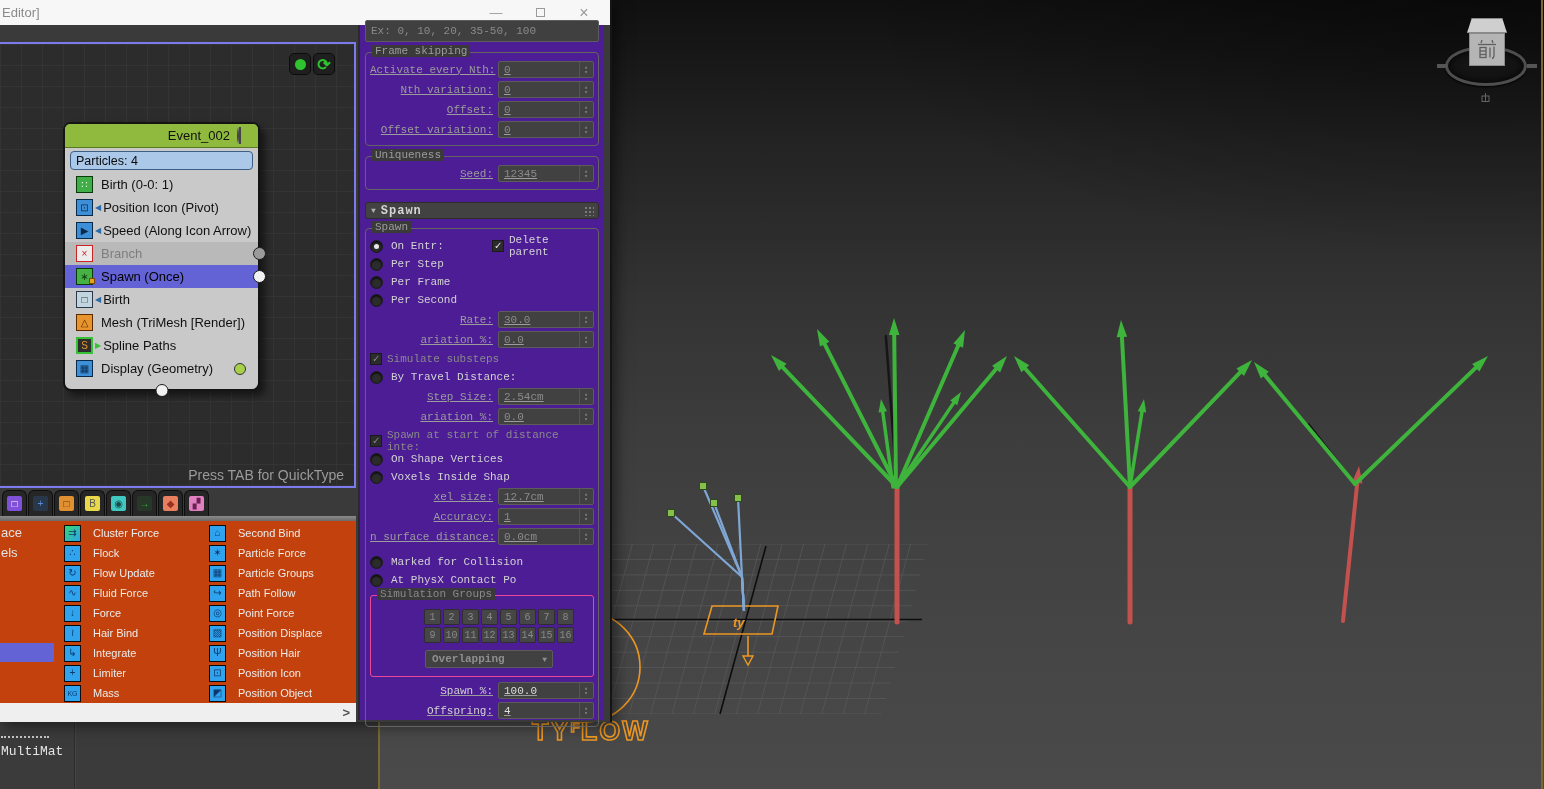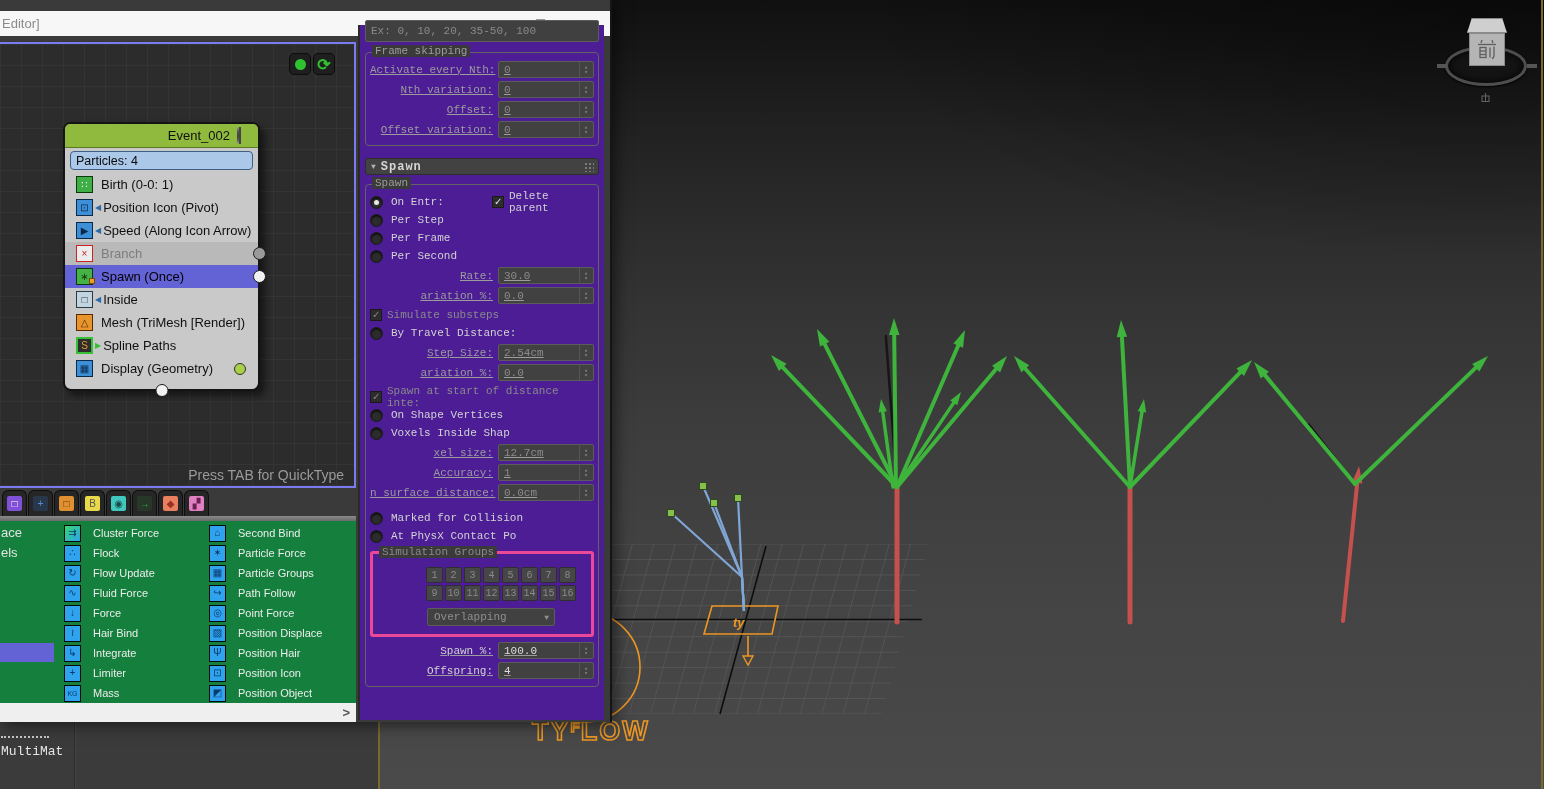--- a/index.html
+++ b/index.html
@@ -33,21 +33,21 @@
 
   
   .max-bottom{position:absolute;left:0;top:722px;width:378px;height:67px;background:#3b3b3b;}
   .max-bottom .divider{position:absolute;left:74px;top:0;width:2px;height:67px;background:#2c2c2c;border-right:1px solid #454545;}
   .max-bottom .dotted{position:absolute;left:1px;top:14px;width:48px;border-top:2px dotted #c8c8c8;}
   .max-bottom .multimat{position:absolute;left:1px;top:22px;color:#e4e4e4;font-family:"Liberation Mono",monospace;font-size:13px;}
 
   
   .editor{position:absolute;left:0;top:0;width:612px;height:722px;background:#3a3a3a;
     border-right:2px solid #151515;box-shadow:4px 4px 14px rgba(0,0,0,.5);}
-  .titlebar{position:absolute;left:0;top:0;width:100%;height:25px;background:#f7f7f7;display:flex;align-items:center;margin-top:11px;}
+  .titlebar{position:absolute;left:0;top:0;width:100%;height:25px;background:#f7f7f7;display:flex;align-items:center;}
   .titlebar .ttl{color:#8a8a8a;font-size:13px;margin-left:2px;}
   .win-btns{position:absolute;right:4px;top:0;height:25px;display:flex;}
   .win-btn{width:44px;height:25px;display:flex;align-items:center;justify-content:center;color:#9a9a9a;font-size:13px;cursor:pointer;}
   .win-btn .sq{width:9px;height:9px;border:1px solid #9a9a9a;}
 
   
   .nodeview{position:absolute;left:0;top:42px;width:356px;height:446px;background:#2c2c2c;
     border:2px solid #7b7bf0;border-left:none;
     background-image:linear-gradient(#343434 1px,transparent 1px),linear-gradient(90deg,#343434 1px,transparent 1px);
     background-size:21px 21px;}
@@ -78,21 +78,21 @@
   .op-dot{width:12px;height:12px;border-radius:50%;border:1.5px solid #333;margin-left:auto;margin-right:12px;}
   .conn{position:absolute;width:13px;height:13px;border-radius:50%;border:1.5px solid #1c1c1c;z-index:3;}
   .conn.gray{background:#9a9a9a;} .conn.white{background:#f2f2f2;}
 
   
   .depot-tabs{position:absolute;left:0;top:490px;width:356px;height:26px;display:flex;gap:1px;padding-left:2px;background:transparent;}
   .depot-tab{width:25px;height:26px;background:#262626;border:1px solid #0e0e0e;border-bottom:none;border-radius:6px 6px 0 0;
     display:flex;align-items:center;justify-content:center;cursor:pointer;}
   .depot-tab .ti{width:15px;height:15px;border-radius:2px;display:flex;align-items:center;justify-content:center;font-size:10px;line-height:1;}
   .depot-thumb{position:absolute;left:0;top:516px;width:356px;height:5px;background:linear-gradient(#8a8a8a,#6a6a6a);}
-  .depot-list{position:absolute;left:0;top:521px;width:356px;height:182px;background:#15803d;overflow:hidden;}
+  .depot-list{position:absolute;left:0;top:521px;width:356px;height:182px;background:#c2410c;overflow:hidden;}
   .depot-row{position:absolute;display:flex;align-items:center;height:20px;cursor:pointer;}
   .depot-icon{width:17px;height:17px;border:1px solid #0a0a0a;background:#2fa3ee;color:#0c3a6e;
     display:flex;align-items:center;justify-content:center;font-size:10px;line-height:1;flex:none;}
   .depot-label{margin-left:12px;color:#ececec;font-size:11px;white-space:nowrap;}
   .depot-partial{position:absolute;left:1px;color:#e2e2e2;font-size:13px;}
   .depot-selrow{position:absolute;left:0;width:54px;height:19px;background:#6463d6;}
   .depot-hscroll{position:absolute;left:0;top:703px;width:356px;height:19px;background:#efefef;display:flex;align-items:center;}
   .depot-hscroll .chev{margin-left:auto;margin-right:6px;color:#555;font-size:13px;font-weight:bold;cursor:pointer;}
 
   
@@ -117,28 +117,28 @@
     background-image:radial-gradient(#7a7a7a 1px,transparent 1.1px);background-size:4px 4px;}
   .radio-line{display:flex;align-items:center;height:18px;margin:0;position:relative;}
   .rb{width:13px;height:13px;border-radius:50%;background:#2c2c2c;border:1px solid #1a1a1a;margin-right:8px;flex:none;
     box-shadow:inset 0 1px 2px #000;position:relative;cursor:pointer;}
   .rb.sel::after{content:"";position:absolute;left:3px;top:3px;width:5px;height:5px;border-radius:50%;background:#e8e8e8;}
   .cb{width:12px;height:12px;background:#2c2c2c;border:1px solid #1a1a1a;margin-right:5px;flex:none;
     display:flex;align-items:center;justify-content:center;font-size:11px;line-height:1;cursor:pointer;}
   .cb.checked{color:#e8e8e8;} .cb.checked.dim{color:#8a8a8a;}
   .lbl-on{color:#d2d2d2;} .lbl-dim{color:#8a8a8a;}
   .inline-check{position:absolute;left:122px;display:flex;align-items:center;}
-  .simgroups{border:3px solid #ec4899;border-radius:3px;margin:6px 0 4px;padding:12px 0 8px;position:relative;}
+  .simgroups{border:1px solid #ec4899;border-radius:3px;margin:6px 0 4px;padding:12px 0 8px;position:relative;}
   .simgroups .gtitle{position:absolute;top:-8px;left:6px;background:#3a3a3a;padding:0 3px;color:#8a8a8a;}
   .sg-rows{padding-left:52px;}
   .sg-row{display:flex;}
   .sg-btn{width:17px;height:16px;background:#464646;border:1px solid #2e2e2e;border-radius:2px;color:#8a8a8a;
     display:flex;align-items:center;justify-content:center;font-size:10px;margin:1px;cursor:pointer;}
   .sg-drop{margin:6px 0 0 54px;width:128px;height:18px;background:#414141;border:1px solid #5c5c5c;border-radius:2px;
-    color:#8f8f8f;display:flex;align-items:center;padding-left:6px;position:relative;cursor:pointer;}
+    color:#8f8f8f;display:flex;align-items:center;padding-left:6px;position:relative;cursor:pointer;font-weight:bold;}
   .sg-drop .da{position:absolute;right:5px;font-size:8px;color:#8f8f8f;}
 </style>
 </head>
 <body>
 
 <div class="viewport">
   <div class="corner-shade"></div>
   <svg id="scene" width="1544" height="789">
       <defs>
         <clipPath id="gclip">
@@ -319,21 +319,21 @@
           <span class="conn gray" style="right: -8px; top: 74px;"></span>
           <div class="op-row selected">
             <span class="op-icon" style="background: rgb(70, 178, 70); color: rgb(10, 58, 10); border-color: rgb(10, 58, 10);">∗</span>
             <span class="op-tag" style="background: rgb(232, 160, 32);"></span>
             <span>Spawn (Once)</span>
           </div>
           <span class="conn white" style="right: -8px; top: 97px;"></span>
           <div class="op-row">
             <span class="op-icon" style="background: rgb(194, 212, 222); color: rgb(42, 58, 74); border-color: rgb(42, 58, 74);">□</span>
             <span class="op-notch" style="color: rgb(42, 106, 168);">◀</span>
-            <span>Inside</span>
+            <span>Birth</span>
           </div>
           <div class="op-row">
             <span class="op-icon" style="background: rgb(232, 149, 46); color: rgb(90, 42, 0); border-color: rgb(90, 42, 0);">△</span>
             <span>Mesh (TriMesh [Render])</span>
           </div>
           <div class="op-row">
             <span class="op-icon" style="background: rgb(46, 46, 46); color: rgb(232, 149, 46); border-color: rgb(53, 192, 53); border-width: 2px;">S</span>
             <span class="op-notch" style="color: rgb(53, 192, 53);">▶</span>
             <span>Spline Paths</span>
           </div>
@@ -489,20 +489,32 @@
           <div class="prow">
             <span class="plabel">Offset variation:</span>
             <div class="pfield">
               <span>0</span>
               <span class="spin">▴<br>▾</span>
             </div>
           </div>
         </div>
     </div>
 
+    <div class="pgroup">
+      <span class="gtitle">Uniqueness</span>
+      <div id="uqRows">
+          <div class="prow">
+            <span class="plabel">Seed:</span>
+            <div class="pfield">
+              <span>12345</span>
+              <span class="spin">▴<br>▾</span>
+            </div>
+          </div>
+        </div>
+    </div>
 
     <div class="rollout">
       <span class="arr">▼</span>
       <span class="rtitle">Spawn</span>
       <span class="grip"></span>
     </div>
 
     <div class="pgroup" style="margin-top:9px;padding-top:8px;">
       <span class="gtitle">Spawn</span>
       <div id="spawnItems">

